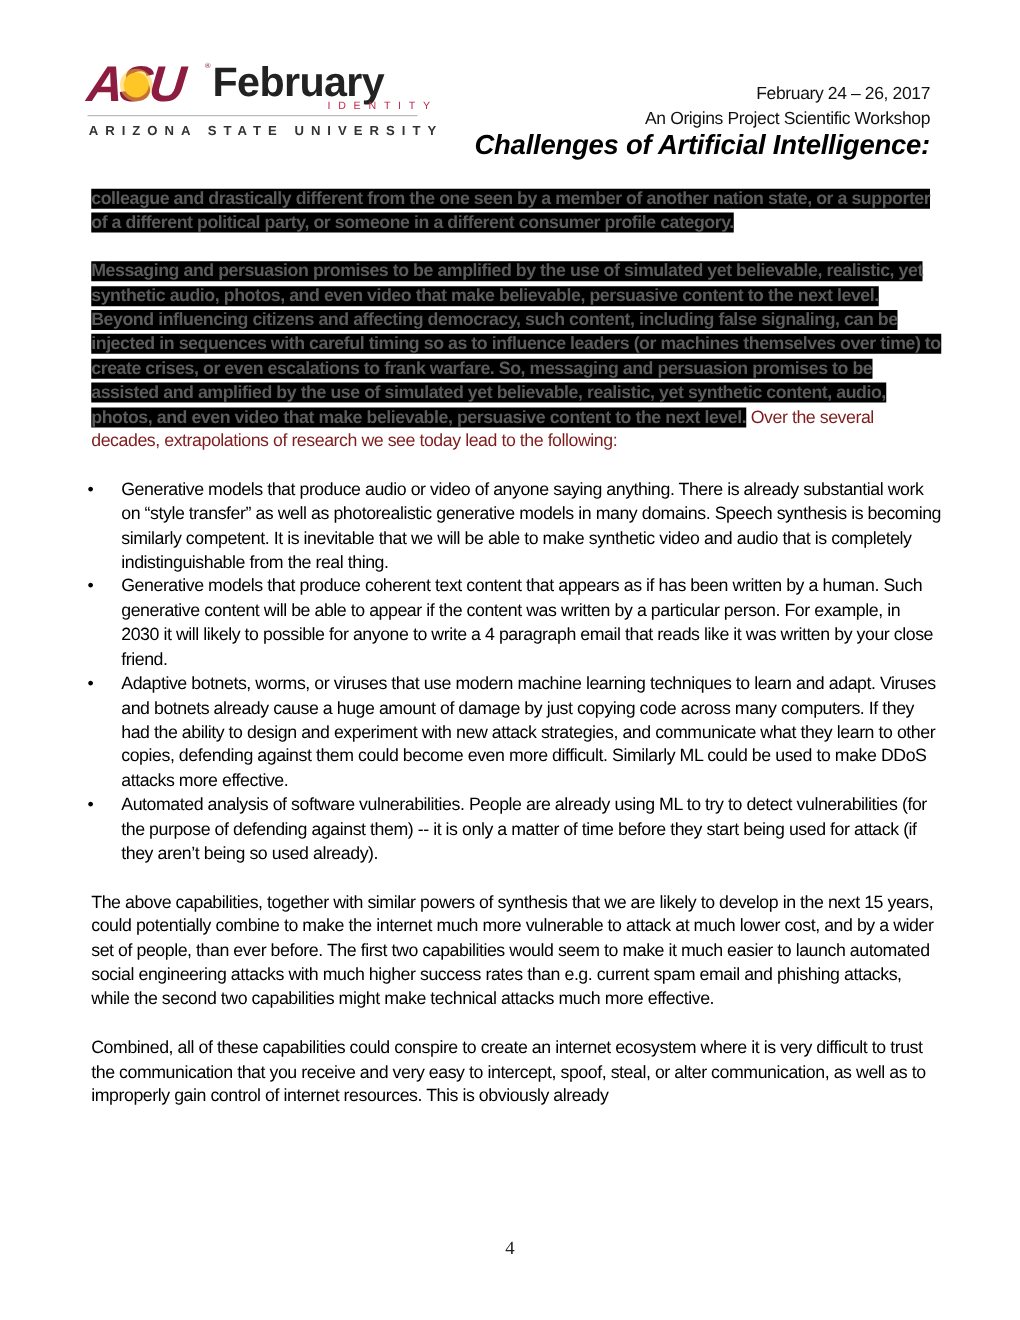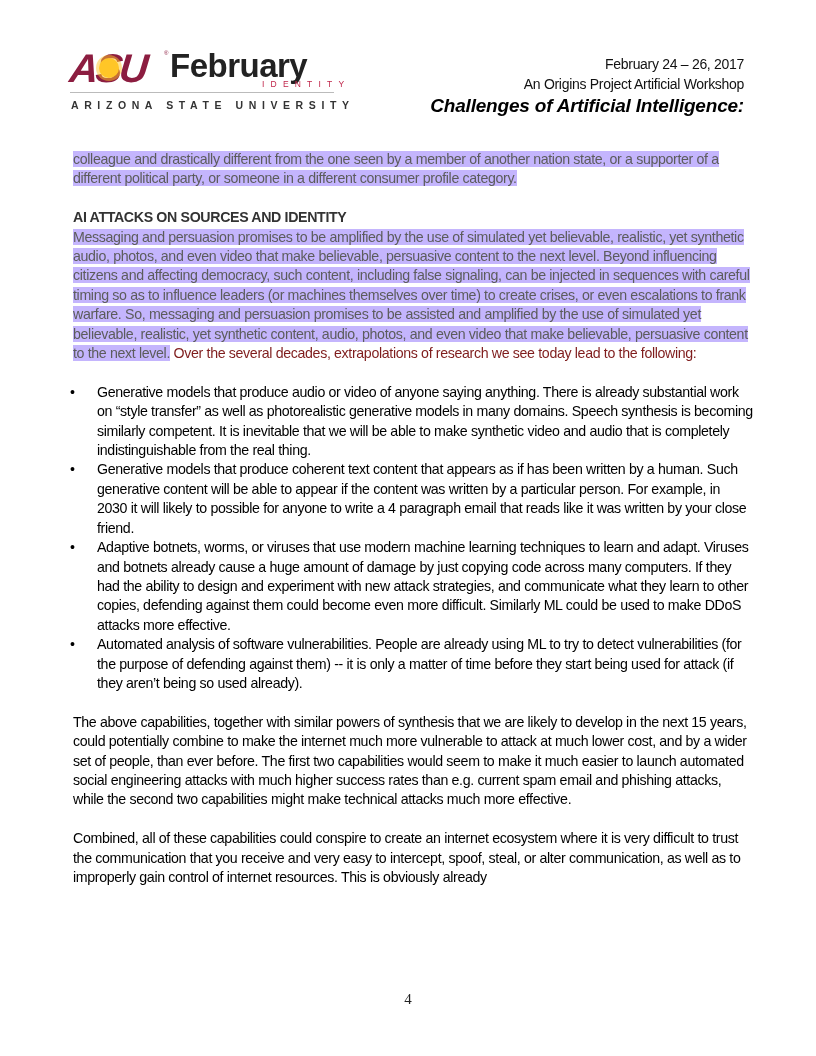--- a/index.html
+++ b/index.html
@@ -17,32 +17,32 @@
   .logo-tm { position: absolute; left: 94px; top: 2px; font-size: 6px; color: #8c1d40; }
   .logo-origins { position: absolute; left: 100px; top: -2px; font-weight: bold; font-size: 33px;
                   color: #222; letter-spacing: -0.5px; line-height: 40px; }
   .logo-project { position: absolute; left: 192px; top: 31px; font-size: 8.5px; color: #c0264a;
                   letter-spacing: 6.2px; }
   .logo-rule { position: absolute; left: 0; top: 44px; width: 264px; height: 1px; background: #bbb; }
   .logo-univ { position: absolute; left: 1px; top: 51px; font-size: 10.5px; font-weight: bold;
                color: #333; letter-spacing: 5.6px; white-space: nowrap; text-align: right; }
 
   
-  .hdr { position: absolute; right: 72px; top: 54px; text-align: right;
+  .hdr { position: absolute; right: 72px; top: 64px; text-align: right;
          font-family: "DejaVu Sans", sans-serif; }
   .hdr .line { font-size: 13px; line-height: 20px; color: #111; letter-spacing: -0.3px;
                font-family: "Liberation Sans", sans-serif; font-size: 14px; }
   .hdr .title { font-family: "Liberation Sans", sans-serif; font-weight: bold; font-style: italic;
-                font-size: 19px; line-height: 24px; color: #000; letter-spacing: -0.2px; text-align: center; }
+                font-size: 22px; line-height: 24px; color: #000; letter-spacing: -0.2px; text-align: center; }
 
   
   .body { position: absolute; left: 73px; top: 150px; width: 680px;
           font-family: "Liberation Sans", sans-serif; font-size: 14.2px; line-height: 19.4px;
           letter-spacing: -0.35px; }
-  .gray { color: #5c5c5c; background: #c4b5fd; }
+  .gray { color: #5c5c5c; background: #000000; font-weight: bold; }
   .black { color: #7f1d1d; }
   p { margin: 0; }
   .gap { height: 19.4px; }
   h2 { font-size: 14.2px; font-weight: bold; margin: 0; color: #333; line-height: 19.4px; letter-spacing: -0.35px; }
   ul { margin: 0; padding: 0; list-style: none; }
   li { position: relative; padding-left: 24px; }
   li .bullet { position: absolute; left: -3px; top: 0; }
 
   .page-num { position: absolute; left: 0; width: 816px; top: 991px; text-align: center;
               font-family: "Liberation Serif", serif; font-size: 15px; color: #222; }
@@ -57,28 +57,27 @@
     <div class="logo-sun"></div>
     <div class="logo-tm">®</div>
     <div class="logo-origins">February</div>
     <div class="logo-project">IDENTITY</div>
     <div class="logo-rule"></div>
     <div class="logo-univ">ARIZONA STATE UNIVERSITY</div>
   </div>
 
   <div class="hdr">
     <div class="line">February 24 – 26, 2017</div>
-    <div class="line">An Origins Project Artificial Workshop</div>
+    <div class="line">An Origins Project Scientific Workshop</div>
     <div class="title">Challenges of Artificial Intelligence:</div>
   </div>
 
   <div class="body">
     <p><span class="gray">colleague and drastically different from the one seen by a member of another nation state, or a supporter of a different political party, or someone in a different consumer profile category.</span></p>
     <div class="gap"></div>
-    <h2>AI ATTACKS ON SOURCES AND IDENTITY</h2>
     <p><span class="gray">Messaging and persuasion promises to be amplified by the use of simulated yet believable, realistic, yet synthetic audio, photos, and even video that make believable, persuasive content to the next level. Beyond influencing citizens and affecting democracy, such content, including false signaling, can be injected in sequences with careful timing so as to influence leaders (or machines themselves over time) to create crises, or even escalations to frank warfare. So, messaging and persuasion promises to be assisted and amplified by the use of simulated yet believable, realistic, yet synthetic content, audio, photos, and even video that make believable, persuasive content to the next level.</span><span class="black"> Over the several decades, extrapolations of research we see today lead to the following:</span></p>
     <div class="gap"></div>
     <ul>
       <li><span class="bullet">•</span><span>Generative models that produce audio or video of anyone saying anything. There is already substantial work on “style transfer” as well as photorealistic generative models in many domains. Speech synthesis is becoming similarly competent. It is inevitable that we will be able to make synthetic video and audio that is completely indistinguishable from the real thing.</span></li>
       <li><span class="bullet">•</span><span>Generative models that produce coherent text content that appears as if has been written by a human. Such generative content will be able to appear if the content was written by a particular person. For example, in 2030 it will likely to possible for anyone to write a 4 paragraph email that reads like it was written by your close friend.</span></li>
       <li><span class="bullet">•</span><span>Adaptive botnets, worms, or viruses that use modern machine learning techniques to learn and adapt. Viruses and botnets already cause a huge amount of damage by just copying code across many computers. If they had the ability to design and experiment with new attack strategies, and communicate what they learn to other copies, defending against them could become even more difficult. Similarly ML could be used to make DDoS attacks more effective.</span></li>
       <li><span class="bullet">•</span><span>Automated analysis of software vulnerabilities. People are already using ML to try to detect vulnerabilities (for the purpose of defending against them) -- it is only a matter of time before they start being used for attack (if they aren’t being so used already).</span></li>
     </ul>
     <div class="gap"></div>
     <p>The above capabilities, together with similar powers of synthesis that we are likely to develop in the next 15 years, could potentially combine to make the internet much more vulnerable to attack at much lower cost, and by a wider set of people, than ever before. The first two capabilities would seem to make it much easier to launch automated social engineering attacks with much higher success rates than e.g. current spam email and phishing attacks, while the second two capabilities might make technical attacks much more effective.</p>

